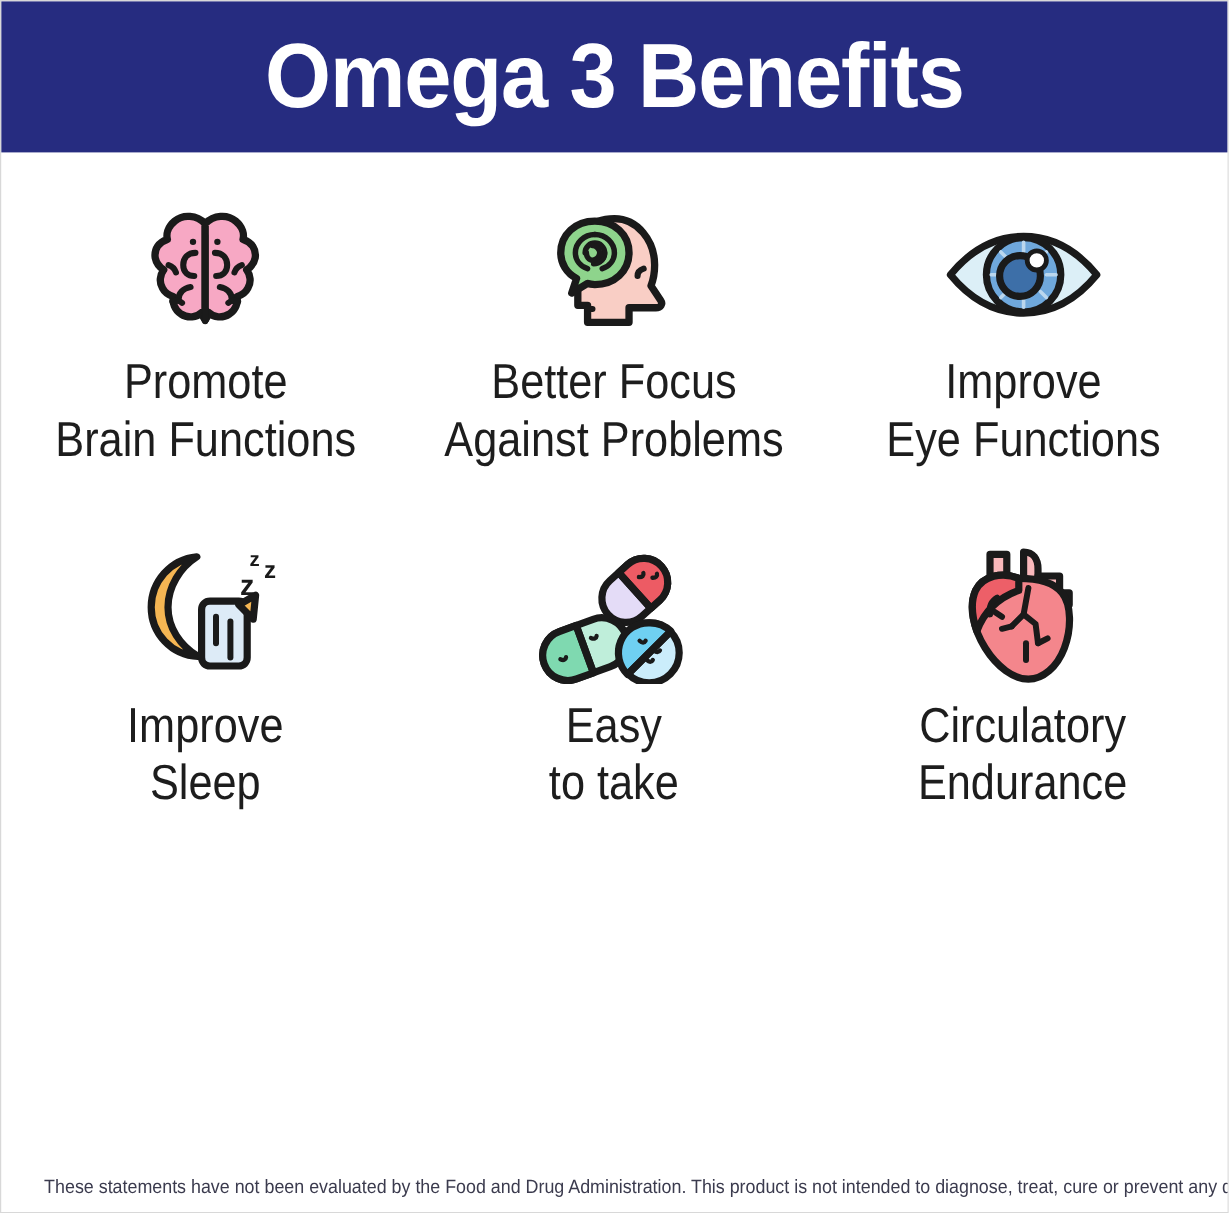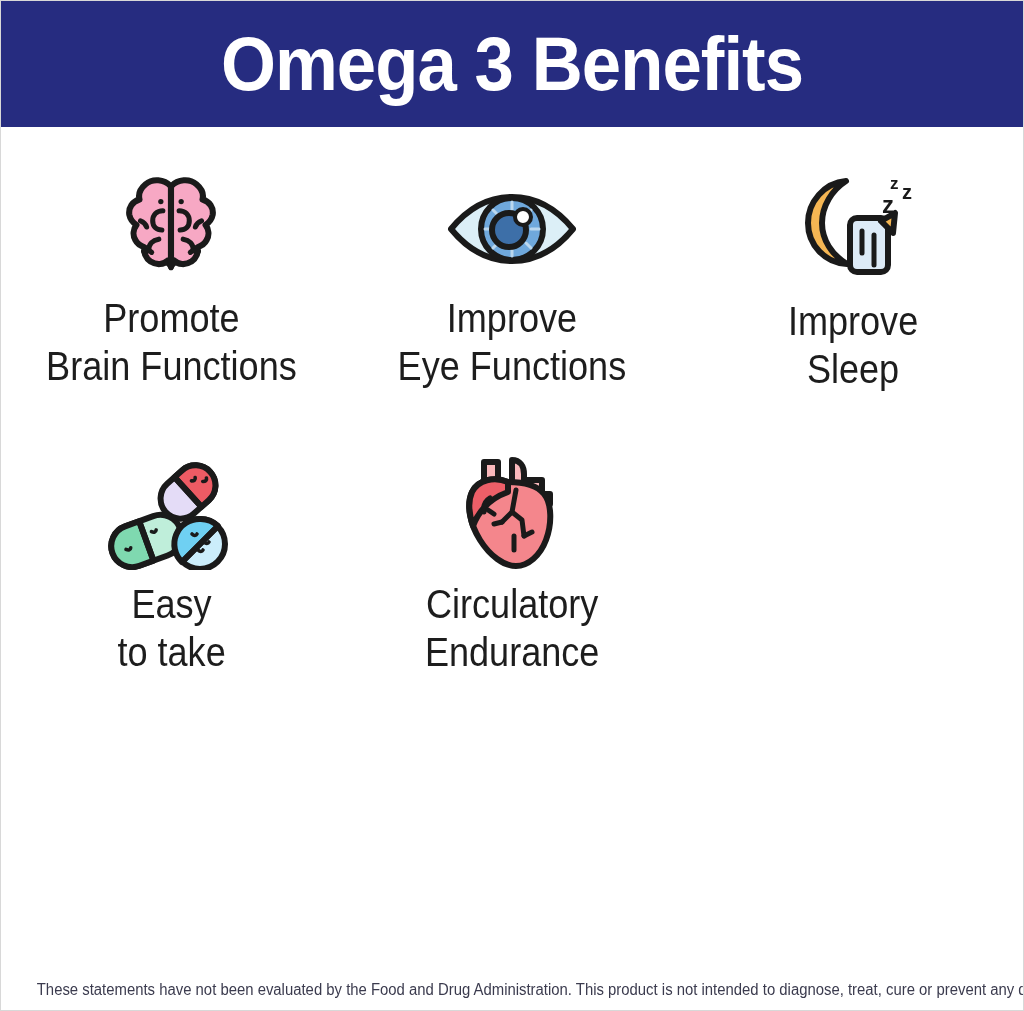--- a/index.html
+++ b/index.html
@@ -132,20 +132,39 @@
             <path d="M87 82c-3-1-6-1-8 1"></path>
           </g>
           <circle cx="50" cy="33" r="2.6" fill="#1A1A1A"></circle>
           <circle cx="70" cy="33" r="2.6" fill="#1A1A1A"></circle>
         </svg>
       </div>
       <div class="cell-label">Promote
 Brain Functions</div>
     </div>
 
+    <div class="cell r1">
+      <div class="icon-box">
+        <svg width="126" height="122" viewBox="0 0 124 120">
+          <path d="M62 14c-20 0-34 14-34 33 0 11 4 17 4 24v14h8v14h34v-12h22c4 0 6-3 4-6l-8-12c2-5 3-11 3-17 0-20-14-38-33-38z" fill="#F9CEC5" stroke="#1A1A1A" stroke-width="6" stroke-linejoin="round"></path>
+          <path d="M86 55c-3 1-5 3-5 6" stroke="#1A1A1A" stroke-width="5" fill="none" stroke-linecap="round"></path>
+          <path d="M40 88h4" stroke="#1A1A1A" stroke-width="5" stroke-linecap="round"></path>
+          <path d="M46 16c-16 0-28 11-28 26 0 9 5 17 13 21l-4 12 13-8c2 1 4 1 6 1 16 0 28-11 28-26S62 16 46 16z" fill="#8ED48C" stroke="#1A1A1A" stroke-width="6" stroke-linejoin="round"></path>
+          <g fill="none" stroke="#1A1A1A" stroke-width="4.5" stroke-linecap="round">
+            <path d="M46 27c-9 0-16 7-16 15 0 6 4 11 10 13"></path>
+            <path d="M46 27c9 0 16 7 16 15 0 6-4 11-10 13"></path>
+            <path d="M38 42c0-5 4-8 8-8s8 3 8 8-4 8-8 8"></path>
+            <path d="M54 42c0 5-4 9-9 9"></path>
+            <path d="M44 36c3 0 6 3 6 6s-3 6-6 6-5-3-5-6"></path>
+          </g>
+        </svg>
+      </div>
+      <div class="cell-label">Better Focus
+Against Problems</div>
+    </div>
 
     <div class="cell r1">
       <div class="icon-box">
         <svg width="150" height="122" viewBox="0 0 150 122">
           <path d="M14 61c18-22 38-32 61-32s43 10 61 32c-18 22-38 32-61 32S32 83 14 61z" fill="#DCEFF7" stroke="#1A1A1A" stroke-width="6" stroke-linejoin="round"></path>
           <circle cx="75" cy="61" r="31" fill="#6FA8DC" stroke="#1A1A1A" stroke-width="6"></circle>
           <g stroke="#BBD7EE" stroke-width="3" stroke-linecap="round">
             <path d="M75 34v8"></path>
               <path d="M75 80v8"></path>
             <path d="M48 61h8"></path>

